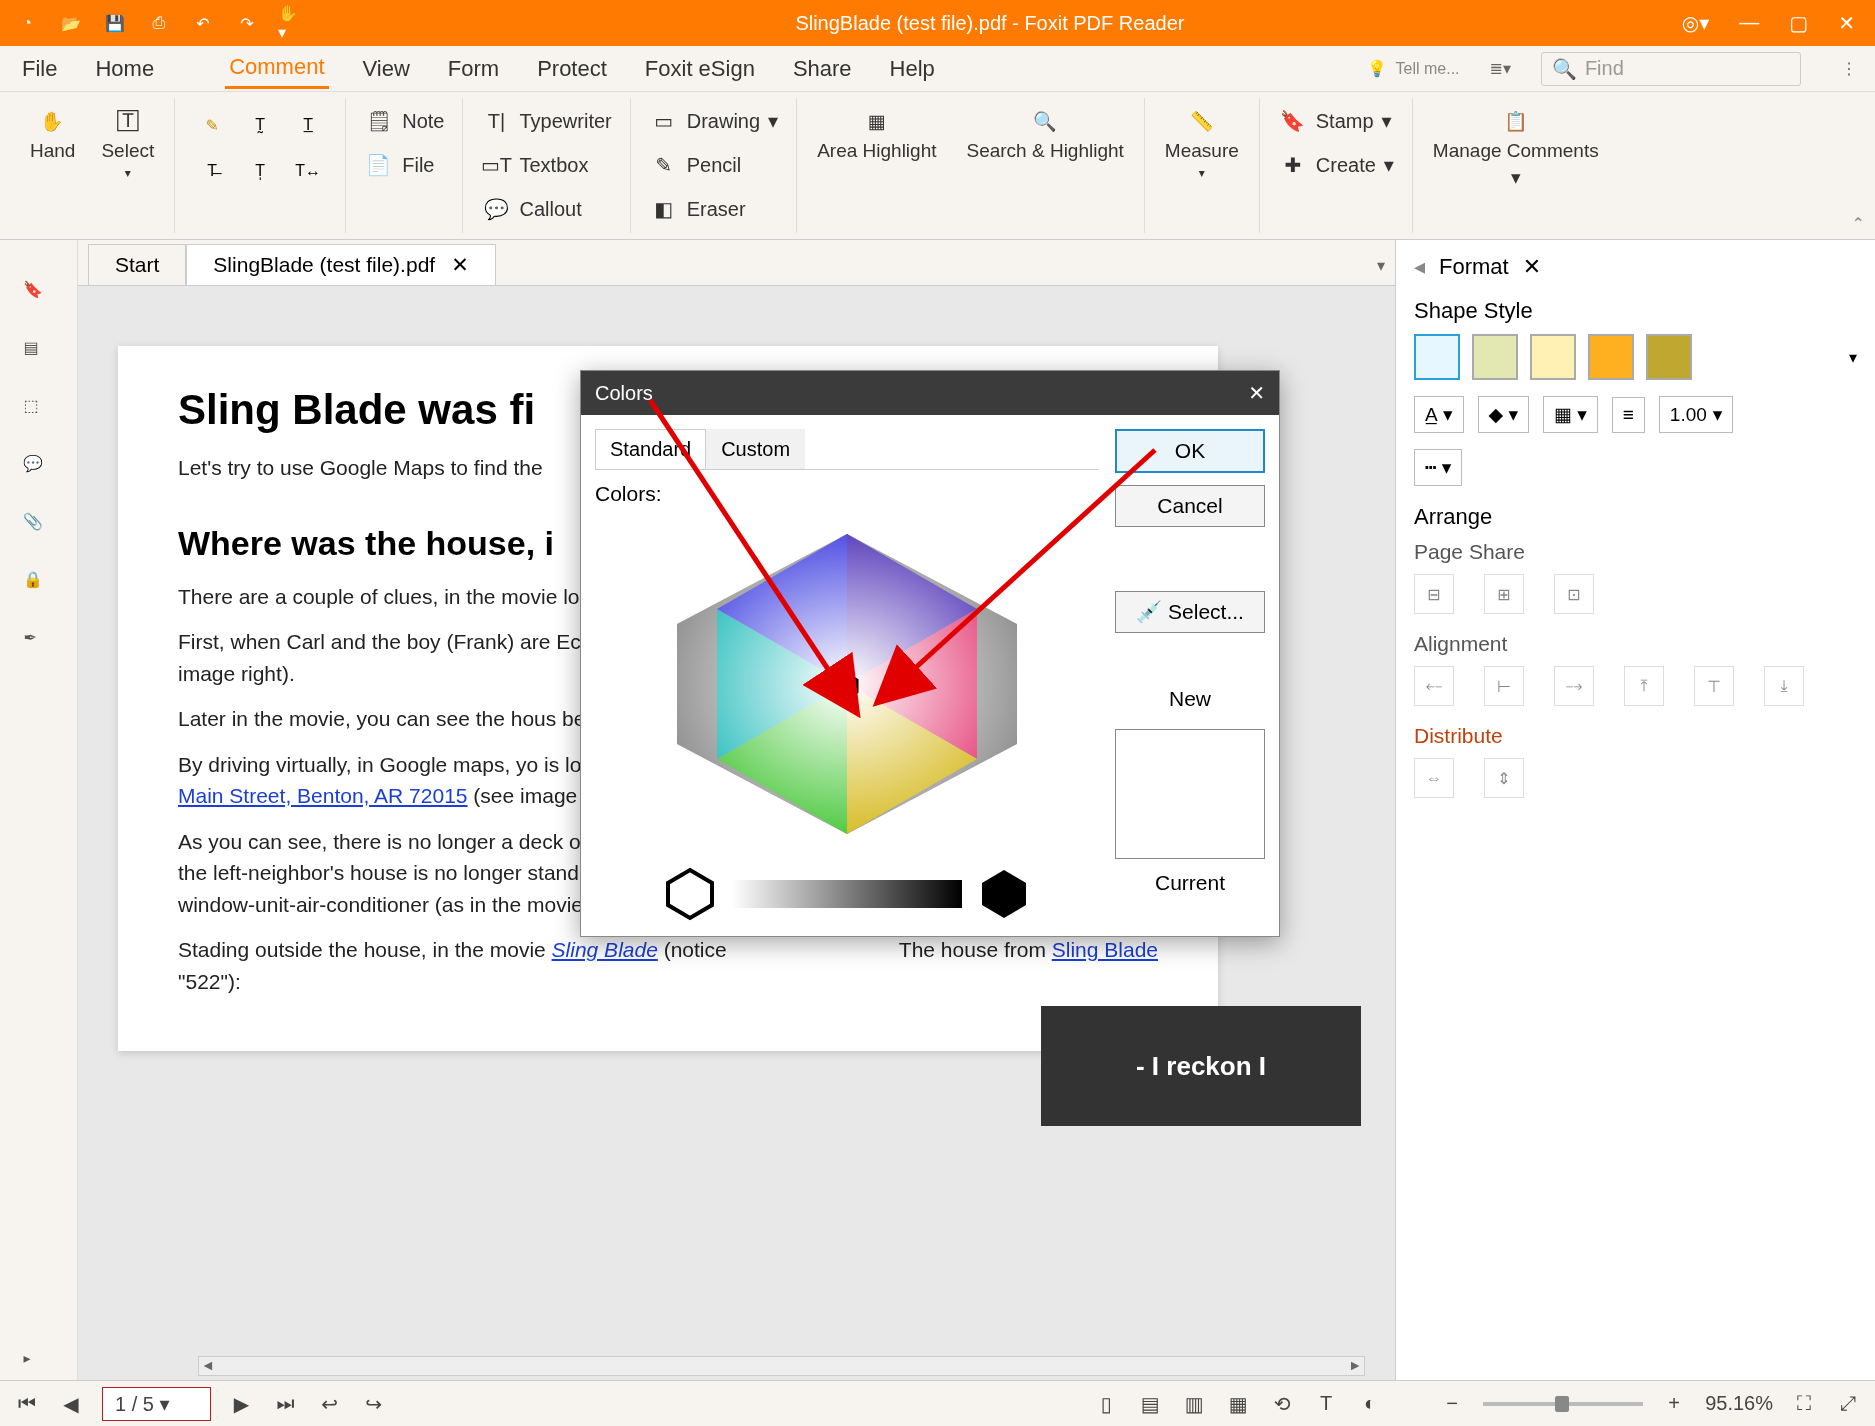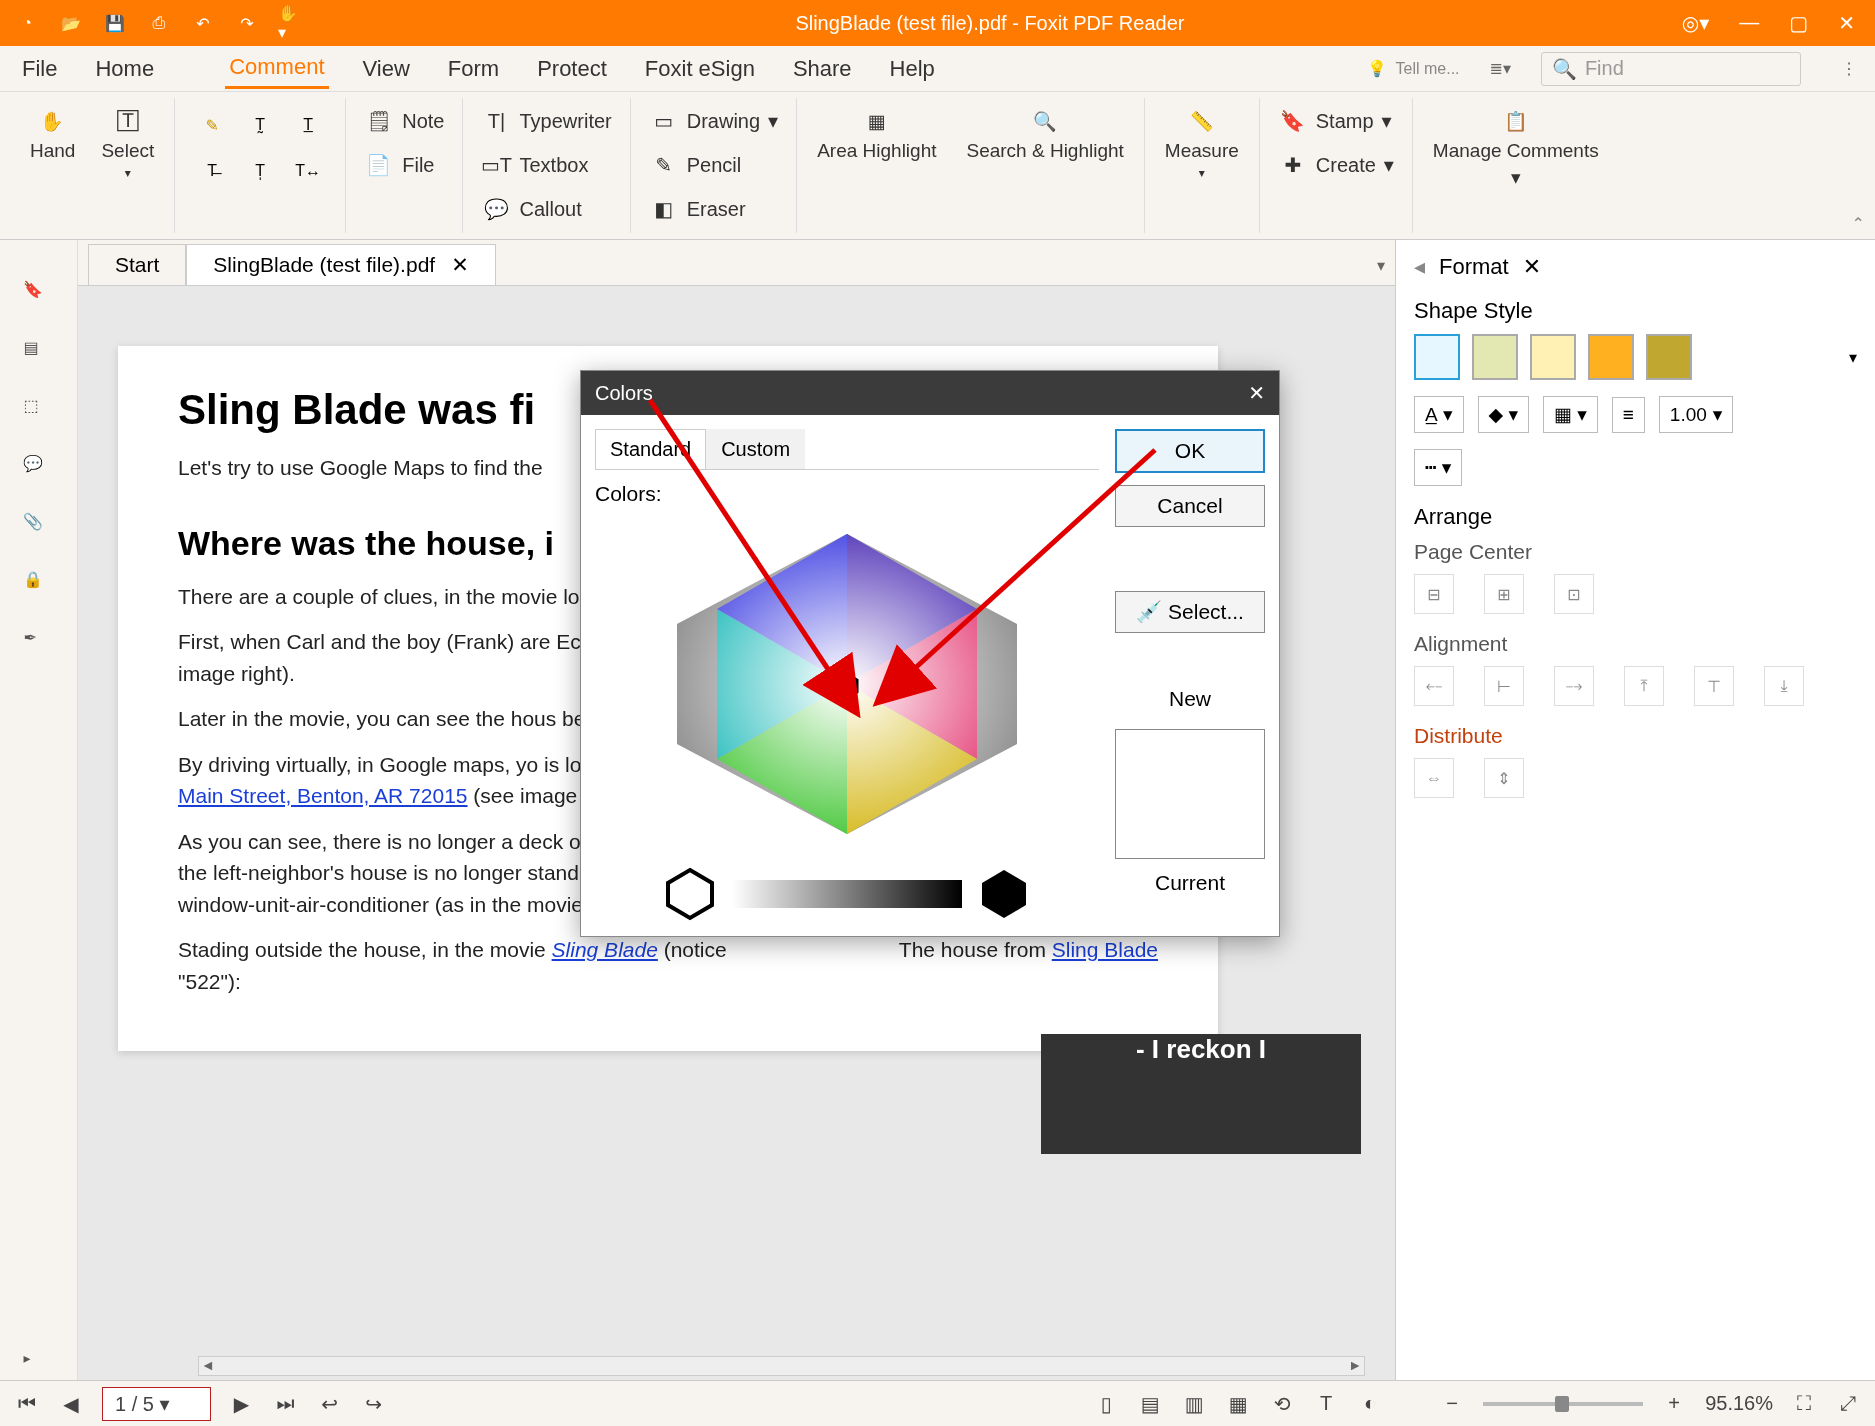--- a/index.html
+++ b/index.html
@@ -63,21 +63,21 @@
 .dialog .dright { width:150px; display:flex; flex-direction:column; gap:12px; align-items:stretch; }
 .dialog .dbtn { border:1px solid #888; padding:8px 0; text-align:center; font-size:21px; background:#f4f4f4;}
 .dialog .dbtn.ok { border:2px solid #2288cc; background:#eaf4fb; }
 .dialog .preview { border:1px solid #888; height:130px; margin-top:6px; background:#fff; }
 .dialog .plabel { text-align:center; font-size:21px; }
 .arrow { position:absolute; pointer-events:none; z-index:60; }
 svg.hexsvg { display:block; }
 .scrollbar-h { position:absolute; left:120px; right:30px; bottom:4px; height:20px; background:#eee; border:1px solid #ccc;}
 .scrollbar-h::before { content:"◄"; position:absolute; left:2px; top:0; font-size:14px; color:#666;}
 .scrollbar-h::after { content:"►"; position:absolute; right:2px; top:0; font-size:14px; color:#666;}
-.miniimg { position:absolute; right:34px; top:748px; width:320px; height:120px; background:#333; color:#fff; display:flex; justify-content:center; font-size:26px; font-weight:bold;}
+.miniimg { position:absolute; right:34px; top:720px; width:320px; height:120px; background:#333; color:#fff; display:flex; align-items:center; justify-content:center; font-size:26px; font-weight:bold;}
 </style>
 </head>
 <body>
 
 <div class="titlebar">
   <div class="qat">
     <span class="qicon">◔</span>
     <span class="qicon">📂</span>
     <span class="qicon">💾</span>
     <span class="qicon">⎙</span>
@@ -273,21 +273,21 @@
       <span class="fctl">A̲ ▾</span>
       <span class="fctl">◆ ▾</span>
       <span class="fctl">▦ ▾</span>
       <span class="fctl">≡</span>
       <span class="fctl"><span>1.00</span> ▾</span>
     </div>
     <div class="frow">
       <span class="fctl">┅ ▾</span>
     </div>
     <div class="sect">Arrange</div>
-    <div style="font-size:21px; color:#555;">Page Center</div>
+    <div style="font-size:21px; color:#555;">Page Share</div>
     <div class="igrid">
       <span class="iconbtn">⊟</span>
       <span class="iconbtn">⊞</span>
       <span class="iconbtn">⊡</span>
     </div>
     <div style="font-size:21px; color:#555; margin-top:18px;">Alignment</div>
     <div class="igrid">
       <span class="iconbtn">⤌</span>
       <span class="iconbtn">⊢</span>
       <span class="iconbtn">⤍</span>

